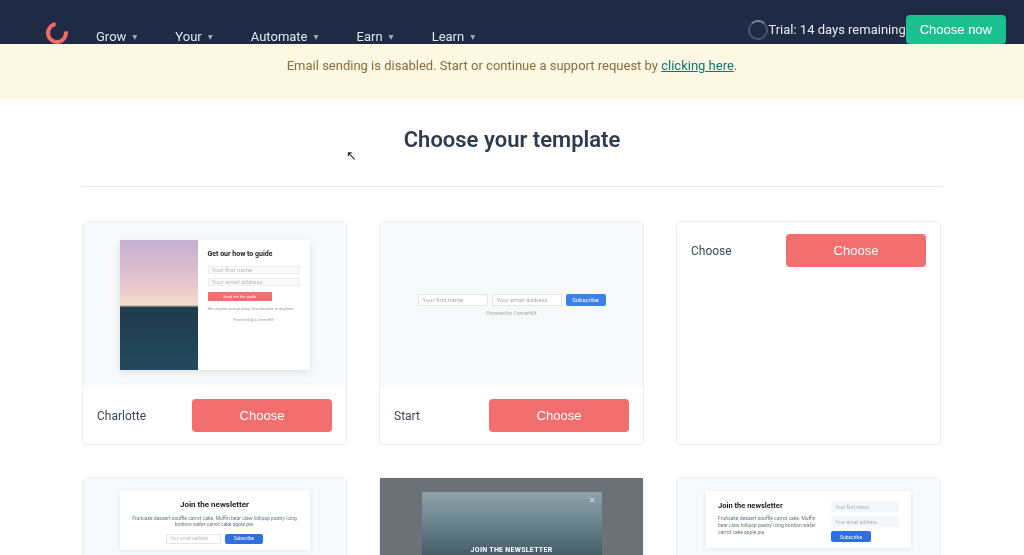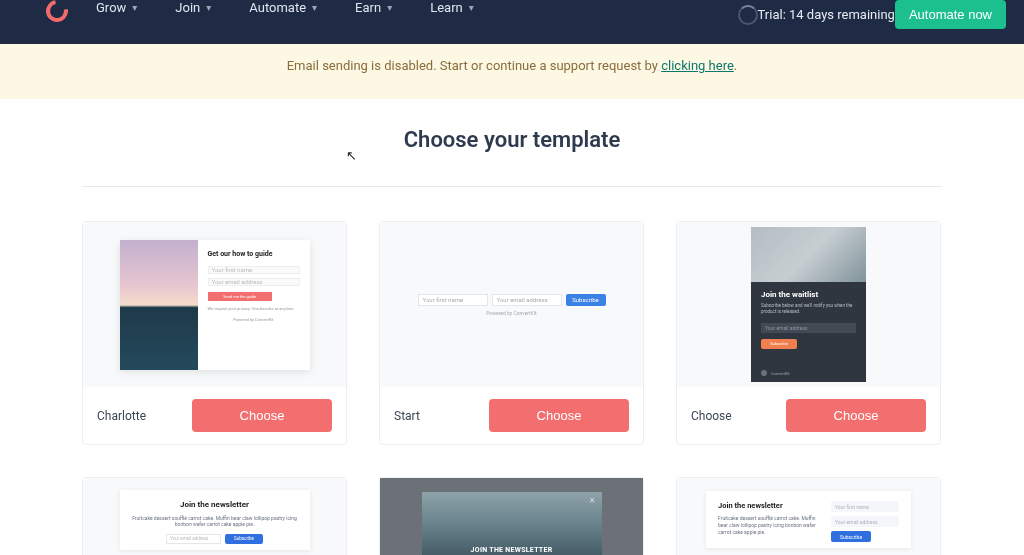--- a/index.html
+++ b/index.html
@@ -1,19 +1,19 @@
 <!DOCTYPE html>
 <html><head>
 <meta charset="utf-8">
 <style>
 * { margin: 0; padding: 0; box-sizing: border-box; }
 body { font-family: -apple-system, BlinkMacSystemFont, "Segoe UI", Roboto, Helvetica, Arial, sans-serif; background: #fff; color: #333; width: 1024px; overflow-x: hidden; }
 
 
-.topnav { background: #1f2a44; height: 44px; display: flex; align-items: flex-start; padding: 0 18px 0 46px; color: #e7ecf3; font-size: 13px; position: relative; }
+.topnav { background: #1f2a44; height: 44px; display: flex; align-items: flex-end; padding: 0 18px 0 46px; color: #e7ecf3; font-size: 13px; position: relative; }
 .brand-logo { width: 22px; height: 22px; border-radius: 50%; border: 4px solid #f26a6a; border-top-color: transparent; transform: rotate(35deg); box-sizing: border-box; margin-right: 28px; }
 .nav-items { display: flex; gap: 38px; }
 .nav-item { display: flex; align-items: center; gap: 6px; cursor: pointer; color: #dfe6ef; }
 .nav-item .chevron { font-size: 10px; color: #9aa5b7; }
 .nav-right { margin-left: auto; display: flex; align-items: center; }
 .loading-ring { width: 20px; height: 20px; border: 2px solid #4a5670; border-radius: 50%; border-top-color: #7b8699; }
 .upgrade-btn { background: #1cbf8e; color: #fff; border: none; padding: 7px 14px; border-radius: 4px; font-size: 13px; cursor: pointer; }
 
 
 .banner { background: #fdf8e3; color: #8a6d3b; text-align: center; font-size: 13px; padding: 14px 10px 26px; }
@@ -90,40 +90,40 @@
 <body>
 
 <div class="topnav">
   <div class="brand-logo"></div>
   <div class="nav-items">
     <div class="nav-item">
         <span>Grow</span>
         <span class="chevron">▾</span>
       </div>
     <div class="nav-item">
-        <span>Join</span>
+        <span>Your</span>
         <span class="chevron">▾</span>
       </div>
     <div class="nav-item">
         <span>Automate</span>
         <span class="chevron">▾</span>
       </div>
     <div class="nav-item">
         <span>Earn</span>
         <span class="chevron">▾</span>
       </div>
     <div class="nav-item">
         <span>Learn</span>
         <span class="chevron">▾</span>
       </div>
   </div>
   <div class="nav-right">
     <div class="loading-ring"></div>
     <div>Trial: 14 days remaining</div>
-    <button class="upgrade-btn">Automate now</button>
+    <button class="upgrade-btn">Choose now</button>
   </div>
 </div>
 
 <div class="banner">
   <span>Email sending is disabled. Start or continue a support request by </span><a>clicking here</a><span>.</span>
 </div>
 
 <span class="cursor-pointer">↖</span>
 
 <h1 class="page-title">Choose your template</h1>
@@ -164,35 +164,20 @@
           <div class="pw">Powered by ConvertKit</div>
         </div>
       </div>
       <div class="card-footer">
         <div class="card-name">Start</div>
         <button class="choose-btn">Choose</button>
       </div>
     </div>
 
     <div class="card">
-      <div class="preview">
-        <div class="t3">
-          <div class="imgtop"></div>
-          <div class="content3">
-            <div class="h">Join the waitlist</div>
-            <div class="p">Subscribe below and we'll notify you when the product is released.</div>
-            <div class="field">Your email address</div>
-            <div class="btn">Subscribe</div>
-          </div>
-          <div class="foot">
-              <div class="dot"></div>
-              <span>ConvertKit</span>
-            </div>
-        </div>
-      </div>
       <div class="card-footer">
         <div class="card-name">Choose</div>
         <button class="choose-btn">Choose</button>
       </div>
     </div>
 
   </div>
 
   <div class="grid row2" style="margin-top:32px;">
 

